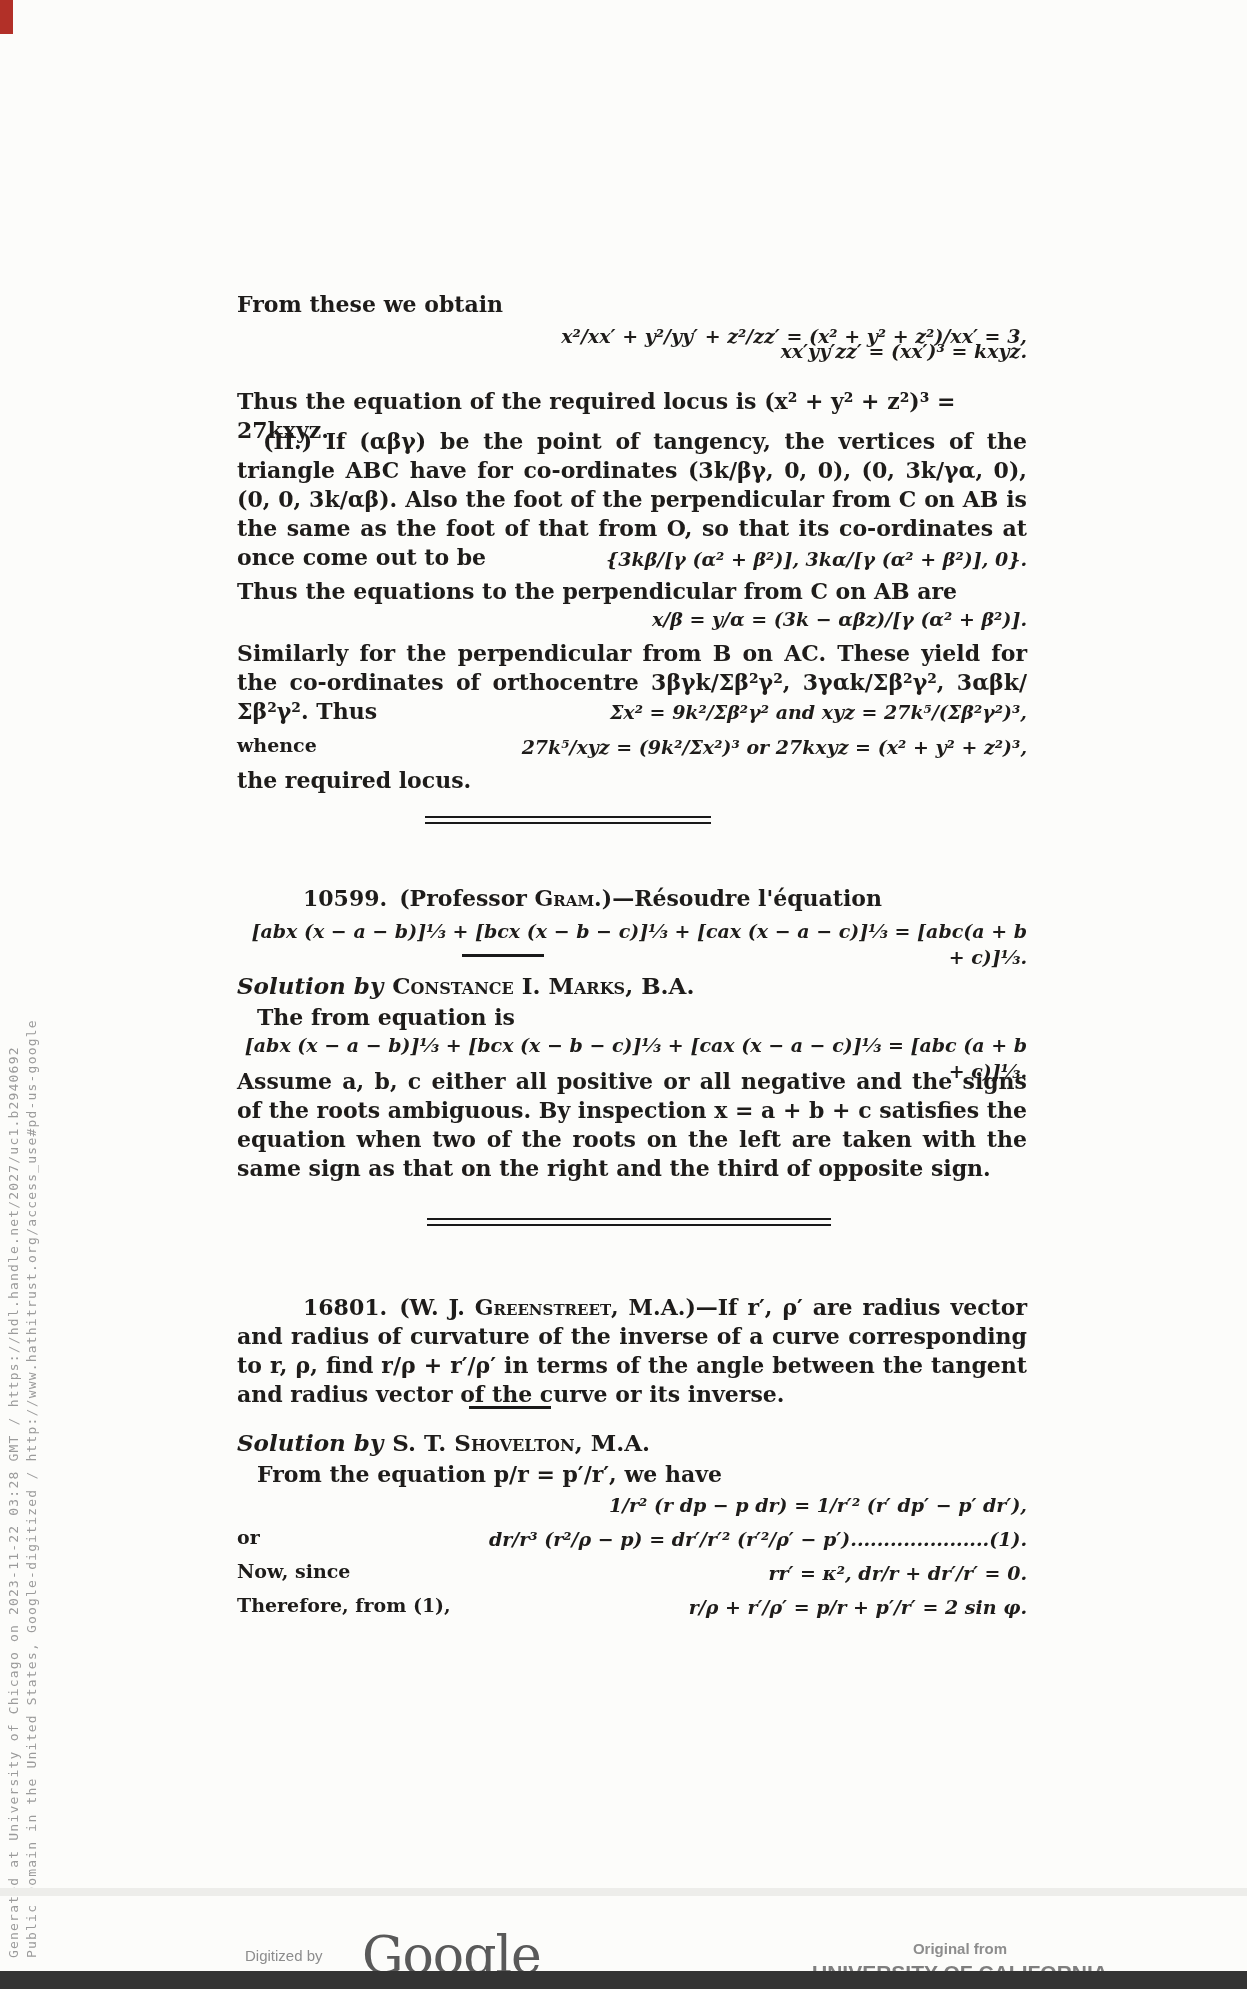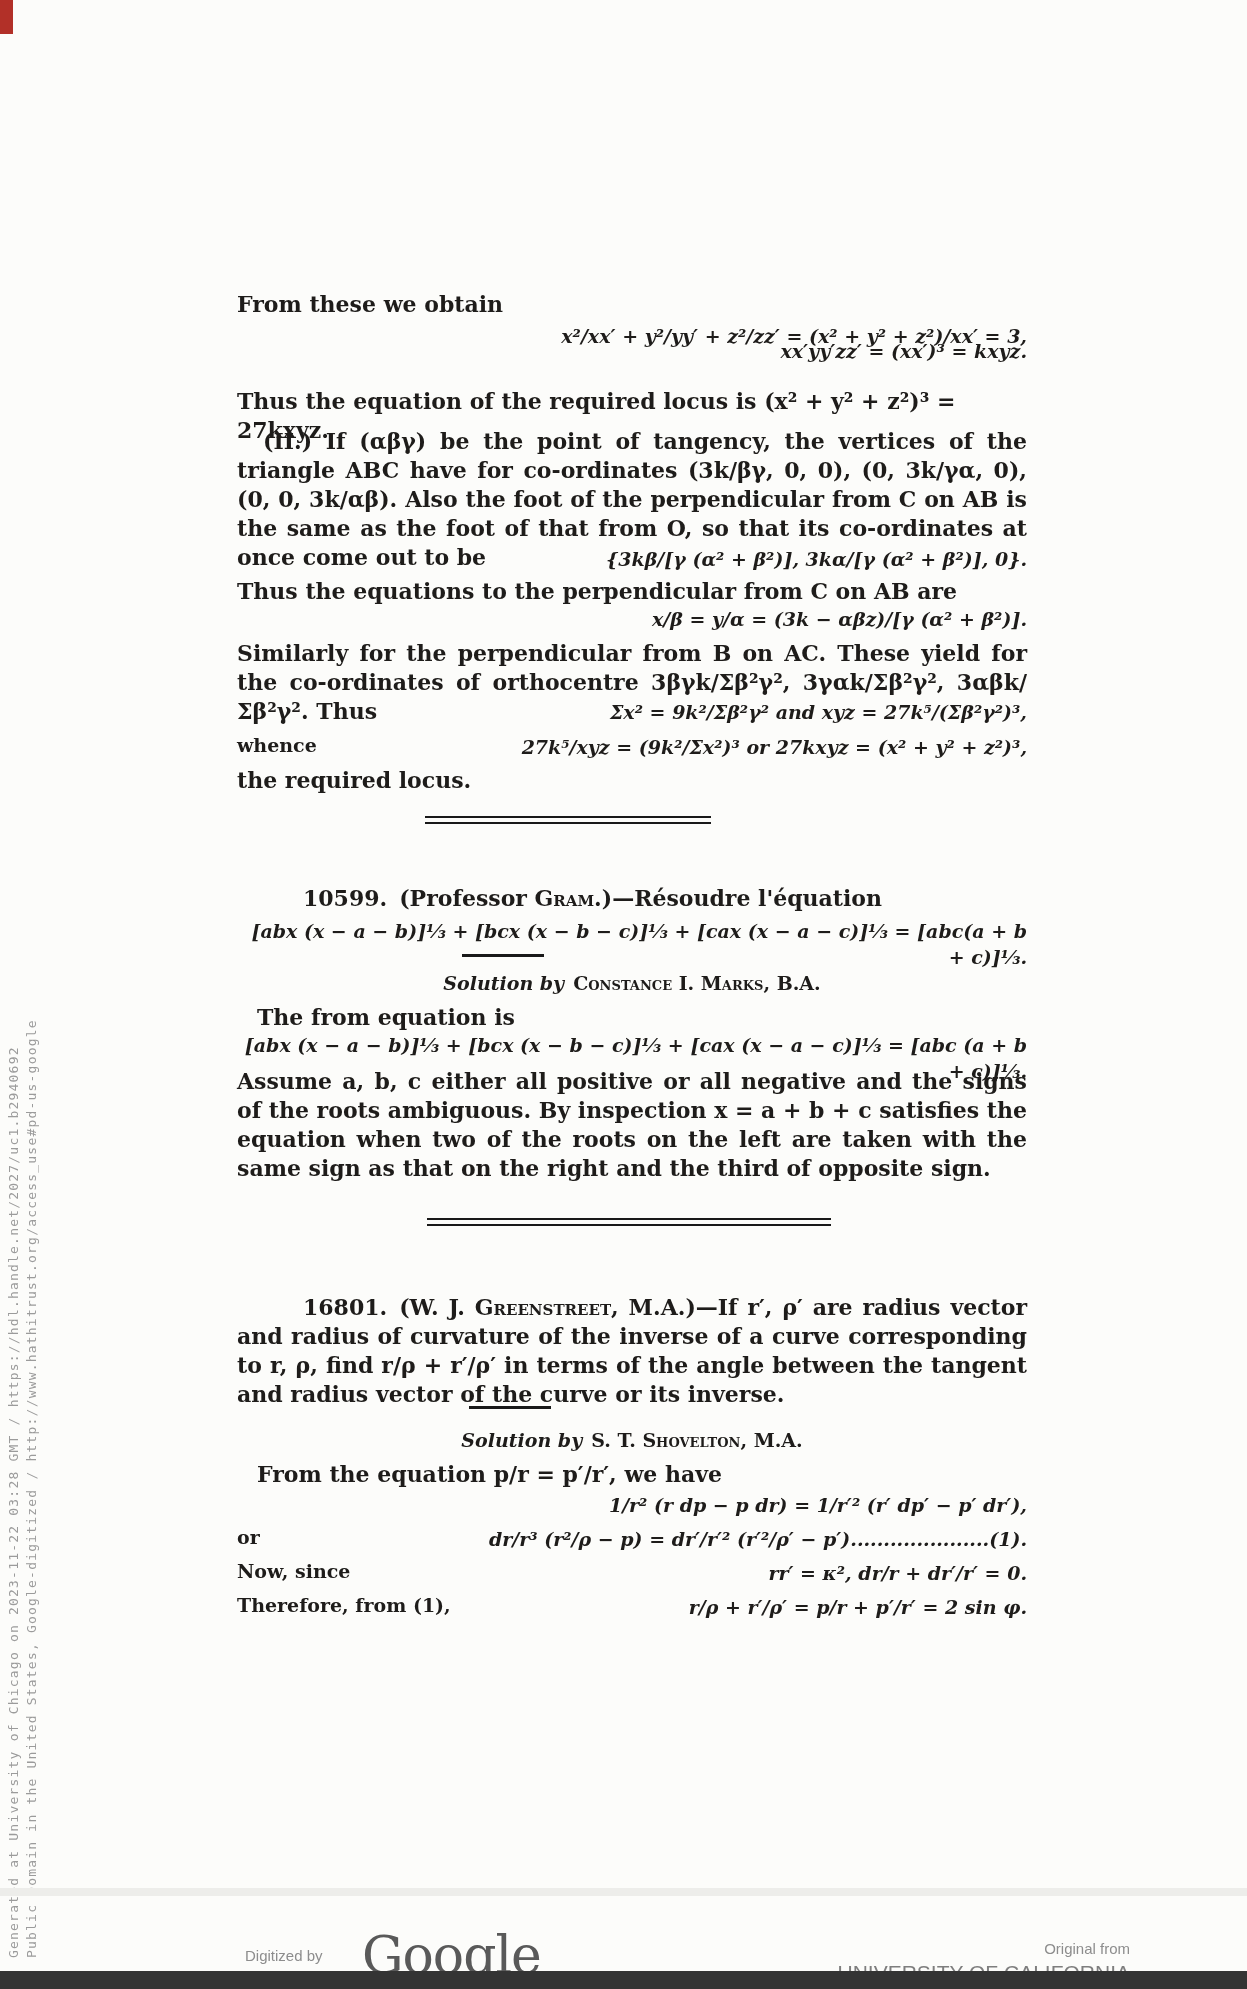--- a/index.html
+++ b/index.html
@@ -38,30 +38,30 @@
   .eq {
     font-size:19px; line-height:26px; font-style:italic; font-weight:600;
     text-align:right; display:block;
   }
   .eqline .label {
     position:absolute; left:0; top:0; font-style:normal; font-weight:600; font-size:19px;
   }
   .num { font-weight:bold; margin-right:12px;margin-left:40px; }
   .sc { font-variant:small-caps; }
   .it { font-style:italic; }
-  .solution-line { text-align:center; font-size:19px; font-weight:600; }
+  .solution-line { font-size:23px; font-weight:600; }
   .solution-line .it { margin-right:9px; }
 
   .rule-double { border-top:2px solid #191919; border-bottom:2px solid #191919; height:4px; }
   .rule-short { height:3px; background:#191919; }
 
   
   .footer-left { position:absolute; left:245px; top:1947px; font-family:"Liberation Sans", sans-serif; font-size:15px; color:#8d8d8d; }
   .google-logo { position:absolute; left:362px; top:1925px; font-family:"DejaVu Serif", serif; font-size:52px; color:#595959; letter-spacing:-1px; }
-  .footer-right { position:absolute; left:790px; top:1940px; width:340px; text-align:right; font-family:"Liberation Sans", sans-serif; color:#8d8d8d; }
+  .footer-right { position:absolute; left:790px; top:1940px; width:340px; text-align:center; font-family:"Liberation Sans", sans-serif; color:#8d8d8d;font-weight:bold; }
   .footer-right .of { font-size:15px; display:block; }
   .footer-right .inst { font-size:21px; display:block; margin-top:4px; color:#7e7e7e; }
 </style>
 </head>
 <body>
 
 <div class="page">
 
   <div class="red-artifact"></div>
 

